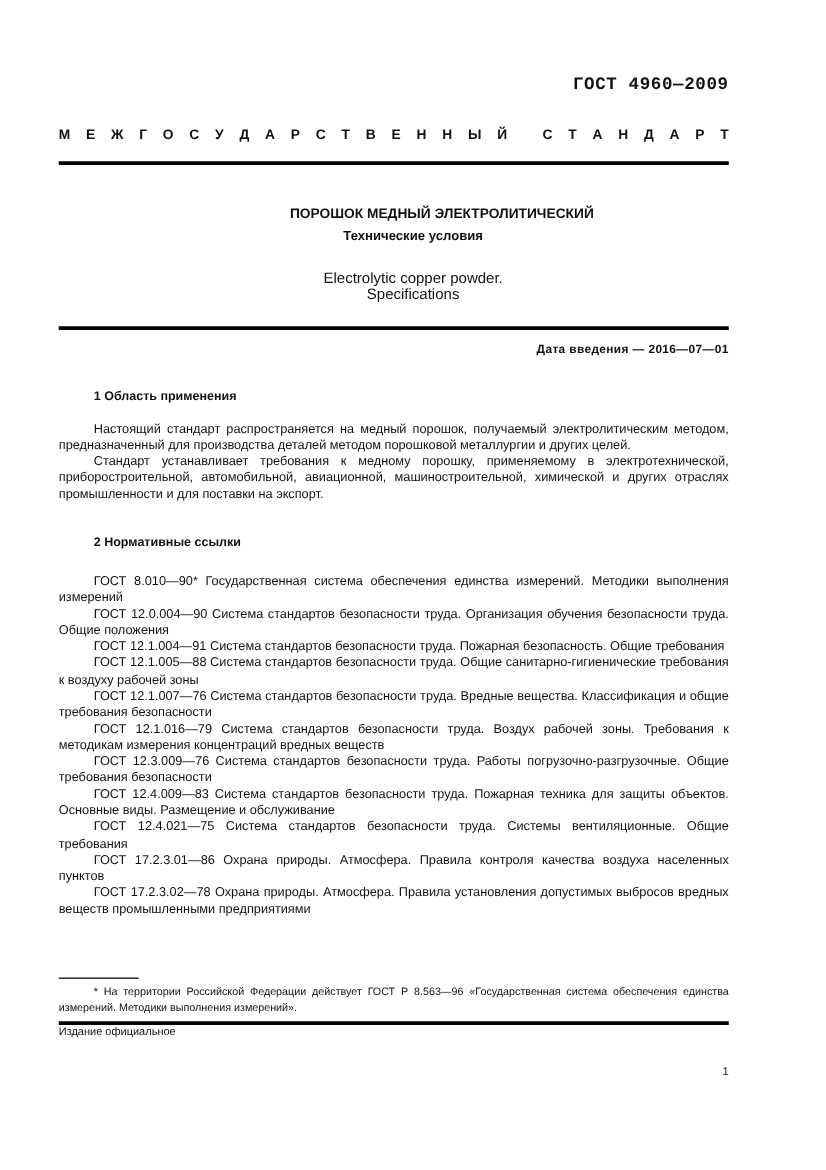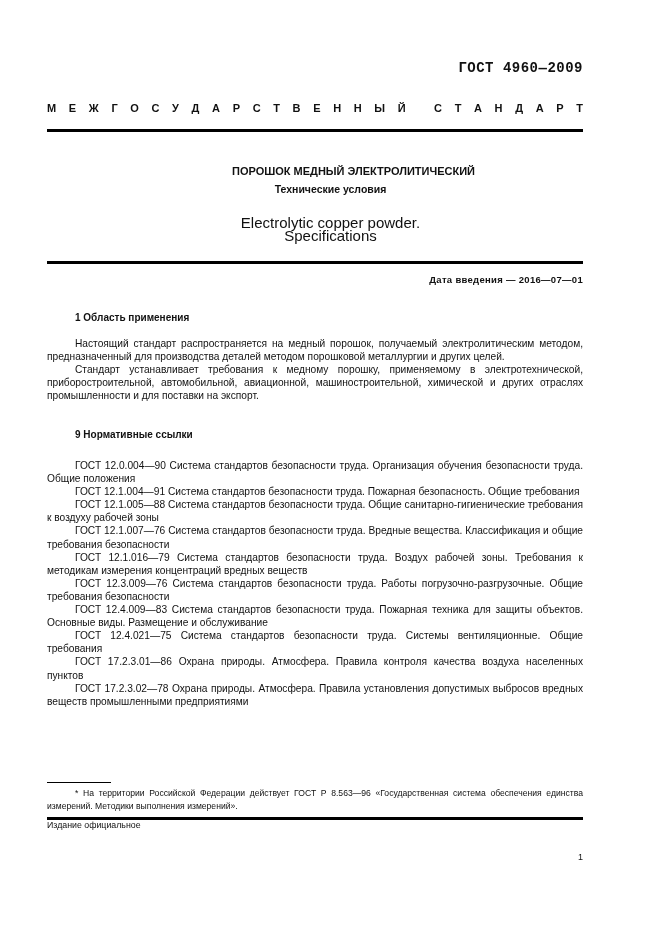--- a/index.html
+++ b/index.html
@@ -6,21 +6,21 @@
   body { width: 661px; height: 936px; position: relative; overflow: hidden;
          font-family: "Liberation Sans", sans-serif; color: #111; }
   .abs { position: absolute; }
   .doc-code { right: 78px; top: 60px; font-size: 14px; font-weight: bold; letter-spacing: 0.5px; font-family: Liberation Mono, monospace; }
   .interstate { left: 47px; width: 536px; top: 102px; font-size: 11px; font-weight: bold;
                 display: flex; justify-content: space-between; }
   .rule { background: #000; left: 47px; width: 536px; height: 3px; }
   .title { left: 0; width: 661px; text-align: center; font-weight: bold; }
   .t1 { top: 165px; font-size: 11px; margin-left: 23px; }
   .t2 { top: 183px; font-size: 10.5px; }
-  .t3 { top: 216px; font-size: 15px; line-height: 13px; font-weight: normal; }
+  .t3 { top: 216px; font-size: 12px; line-height: 13px; font-weight: normal; }
   .intro-date { right: 78px; top: 274px; font-size: 9.5px; font-weight: bold; letter-spacing: 0.3px; }
   .h { left: 75px; font-size: 10px; font-weight: bold; }
   .body-text { left: 47px; width: 536px; font-size: 10.2px; line-height: 13.1px; text-align: justify; }
   .body-text p { margin: 0; text-indent: 28px; }
   .refs p { margin: 0; text-indent: 28px; }
   .fn-rule { left: 47px; width: 64px; height: 1px; background: #000; top: 782px; }
   .footnote { left: 47px; width: 536px; top: 787px; font-size: 8.6px; line-height: 12.5px; text-align: justify; }
   .footnote p { margin: 0; text-indent: 28px; }
   .official { left: 47px; top: 820px; font-size: 8.8px; font-weight: normal; }
   .page-num { right: 78px; top: 852px; font-size: 9px; }
@@ -72,22 +72,23 @@
 <div class="abs rule" style="top:261px;"></div>
 
 <div class="abs intro-date">Дата введения — 2016—07—01</div>
 
 <div class="abs h" style="top:312px;">1  Область применения</div>
 <div class="abs body-text" style="top:337px;">
   <p>Настоящий стандарт распространяется на медный порошок, получаемый электролитическим методом, предназначенный для производства деталей методом порошковой металлургии и других целей.</p>
   <p>Стандарт устанавливает требования к медному порошку, применяемому в электротехнической, приборостроительной, автомобильной, авиационной, машиностроительной, химической и других отраслях промышленности и для поставки на экспорт.</p>
 </div>
 
-<div class="abs h" style="top:429px;">9  Нормативные ссылки</div>
+<div class="abs h" style="top:429px;">2  Нормативные ссылки</div>
 <div class="abs body-text refs" style="top:459px;">
+  <p>ГОСТ 8.010—90*  Государственная система обеспечения единства измерений. Методики выполнения измерений</p>
   <p>ГОСТ 12.0.004—90  Система стандартов безопасности труда. Организация обучения безопасности труда. Общие положения</p>
   <p>ГОСТ 12.1.004—91  Система стандартов безопасности труда. Пожарная безопасность. Общие требования</p>
   <p>ГОСТ 12.1.005—88  Система стандартов безопасности труда. Общие санитарно-гигиенические требования к воздуху рабочей зоны</p>
   <p>ГОСТ 12.1.007—76  Система стандартов безопасности труда. Вредные вещества. Классификация и общие требования безопасности</p>
   <p>ГОСТ 12.1.016—79  Система стандартов безопасности труда. Воздух рабочей зоны. Требования к методикам измерения концентраций вредных веществ</p>
   <p>ГОСТ 12.3.009—76  Система стандартов безопасности труда. Работы погрузочно-разгрузочные. Общие требования безопасности</p>
   <p>ГОСТ 12.4.009—83  Система стандартов безопасности труда. Пожарная техника для защиты объектов. Основные виды. Размещение и обслуживание</p>
   <p>ГОСТ 12.4.021—75  Система стандартов безопасности труда. Системы вентиляционные. Общие требования</p>
   <p>ГОСТ 17.2.3.01—86  Охрана природы. Атмосфера. Правила контроля качества воздуха населенных пунктов</p>
   <p>ГОСТ 17.2.3.02—78  Охрана природы. Атмосфера. Правила установления допустимых выбросов вредных веществ промышленными предприятиями</p>

